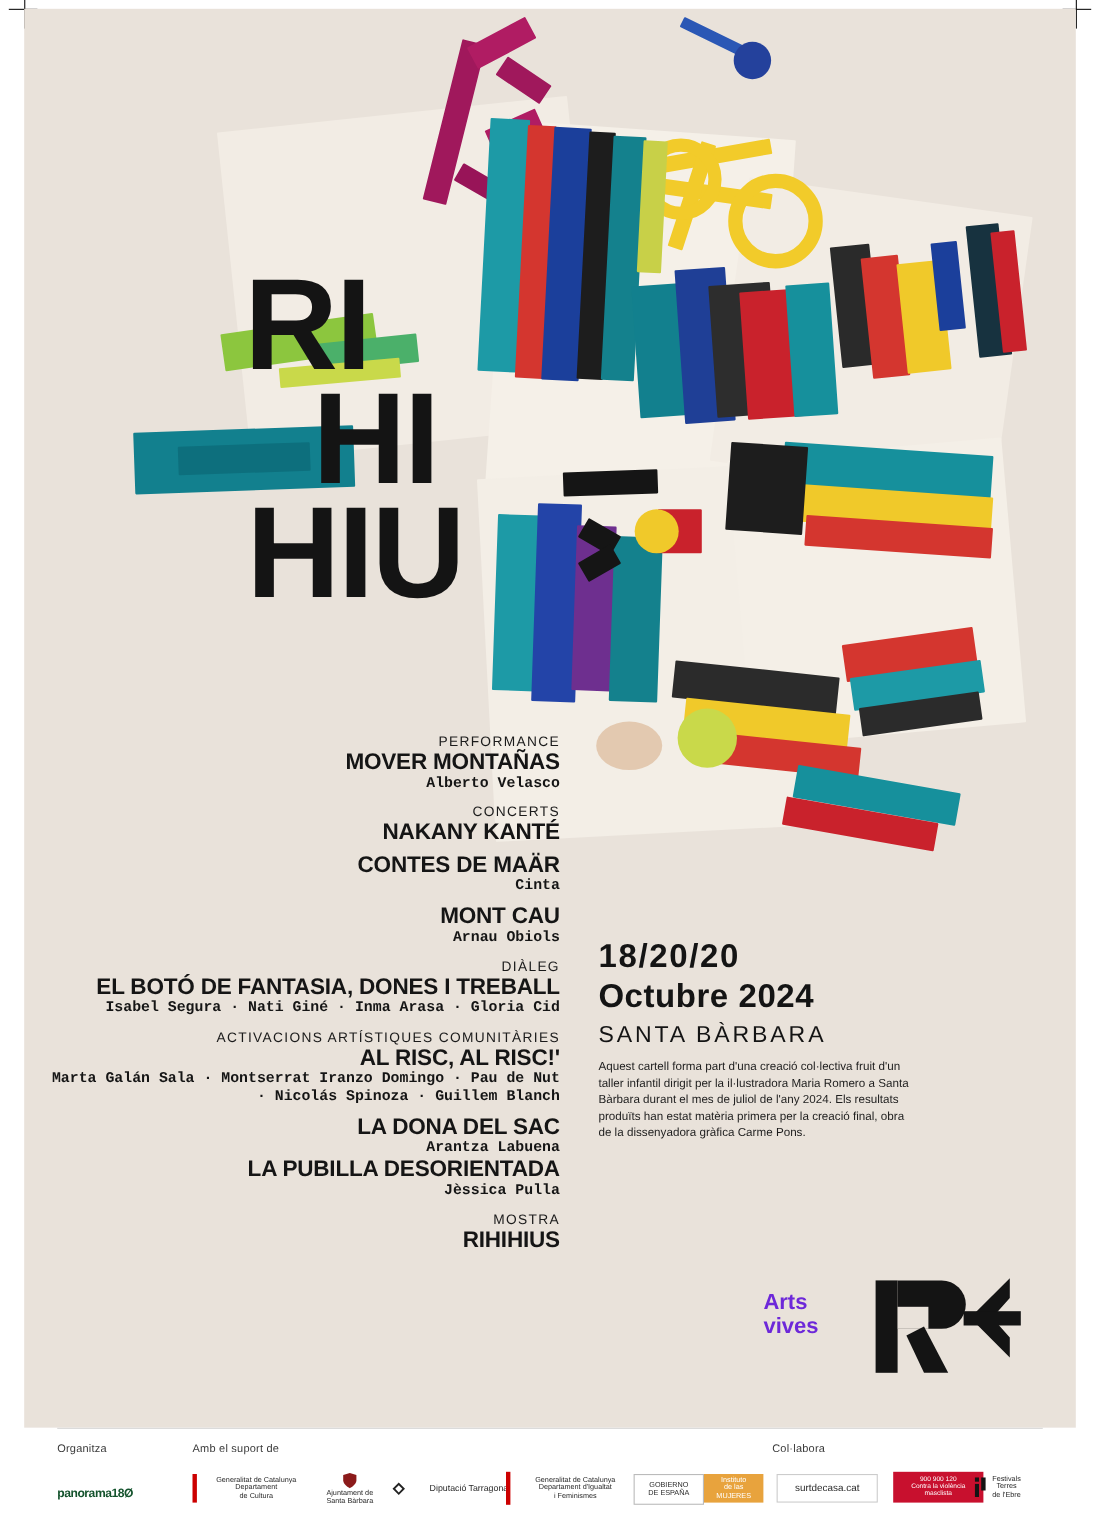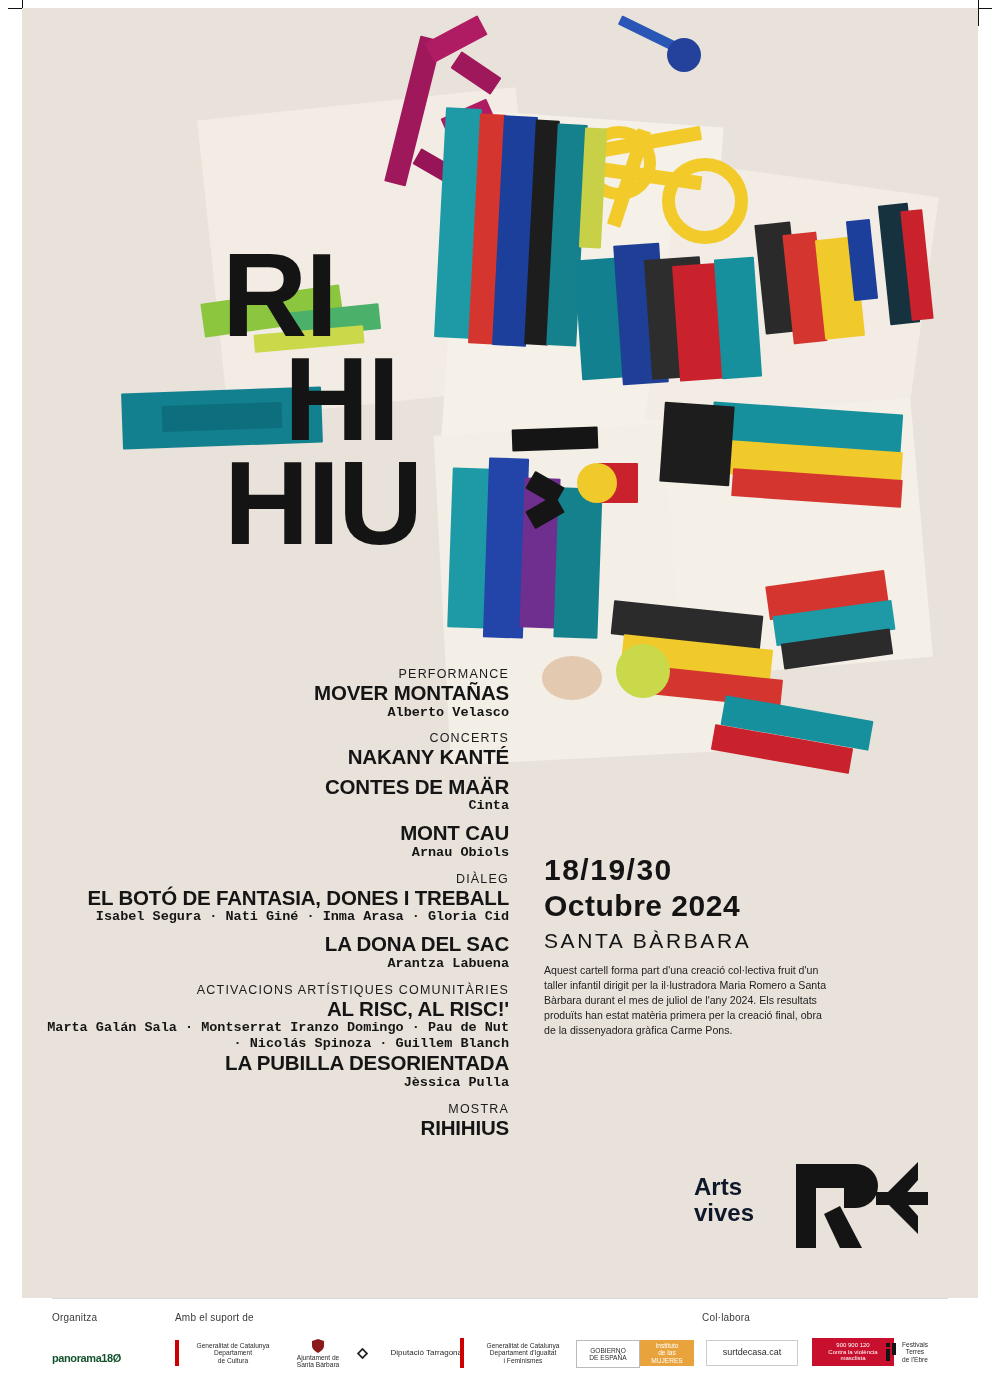--- a/index.html
+++ b/index.html
@@ -139,24 +139,24 @@
   .artsvives {
     position: absolute;
     left: 672px;
     top: 1148px;
     width: 250px;
     height: 110px;
   }
   .av-text {
     position: absolute;
     left: 0; top: 18px;
-    font-size: 24px;
+    font-size: 20px;
     font-weight: 800;
     line-height: 1.08;
-    color: #0f172a;
+    color: #6d28d9;
   }
   .av-mark {
     position: absolute;
     left: 96px;
     top: 2px;
     width: 150px;
     height: 96px;
   }
 
   
@@ -323,45 +323,45 @@
         <div class="prog-sub">Arnau Obiols</div>
       </div>
 
       <div>
         <div class="prog-cat">DIÀLEG</div>
         <div class="prog-title">EL BOTÓ DE FANTASIA, DONES I TREBALL</div>
         <div class="prog-sub">Isabel Segura · Nati Giné · Inma Arasa · Gloria Cid</div>
       </div>
 
       <div>
-        <div class="prog-title" style="margin-top:8px;">LA DONA DEL SAC</div>
-        <div class="prog-sub">Arantza Labuena</div>
-      </div>
-
-      <div>
         <div class="prog-cat">ACTIVACIONS ARTÍSTIQUES COMUNITÀRIES</div>
         <div class="prog-title">AL RISC, AL RISC!'</div>
         <div class="prog-sub">Marta Galán Sala · Montserrat Iranzo Domingo · Pau de Nut · Nicolás Spinoza · Guillem Blanch</div>
       </div>
 
       <div>
+        <div class="prog-title" style="margin-top:8px;">LA DONA DEL SAC</div>
+        <div class="prog-sub">Arantza Labuena</div>
+      </div>
+
+      <div>
         <div class="prog-title">LA PUBILLA DESORIENTADA</div>
         <div class="prog-sub">Jèssica Pulla</div>
       </div>
 
 
       <div>
         <div class="prog-cat">MOSTRA</div>
         <div class="prog-title">RIHIHIUS</div>
       </div>
 
     </div>
 
     <div class="dates">
-      <div class="d1">18/19/30</div>
+      <div class="d1">18/20/20</div>
       <div class="d2">Octubre 2024</div>
       <div class="d3">SANTA BÀRBARA</div>
     </div>
 
     <div class="blurb">Aquest cartell forma part d'una creació col·lectiva fruit d'un taller infantil dirigit per la il·lustradora Maria Romero a Santa Bàrbara durant el mes de juliol de l'any 2024. Els resultats produïts han estat matèria primera per la creació final, obra de la dissenyadora gràfica Carme Pons.</div>
 
     <div class="artsvives">
       <div class="av-text">
         <div>Arts</div>
         <div>vives</div>

